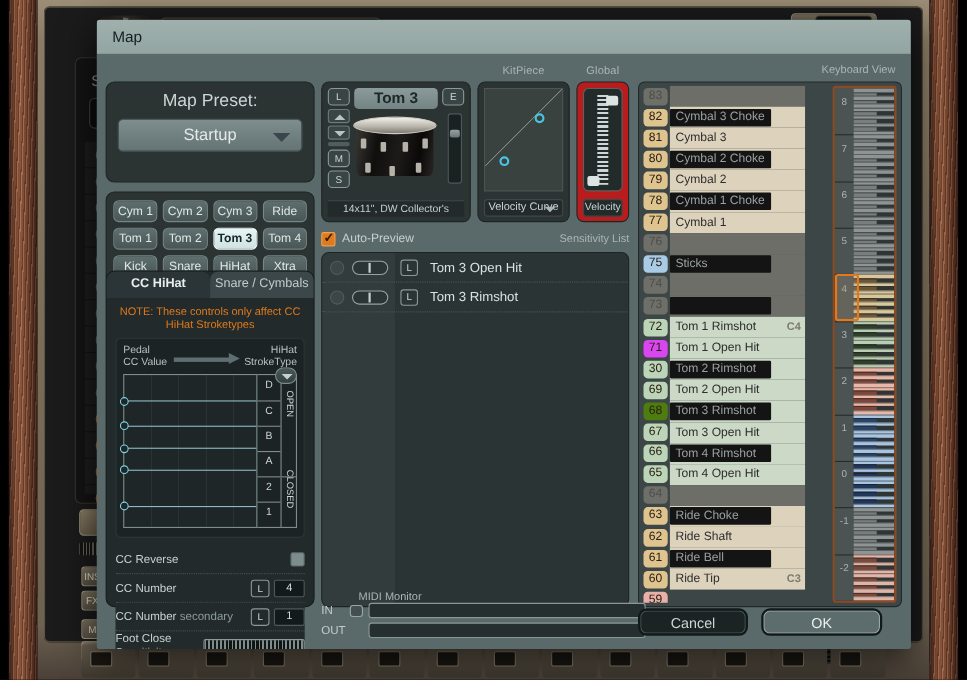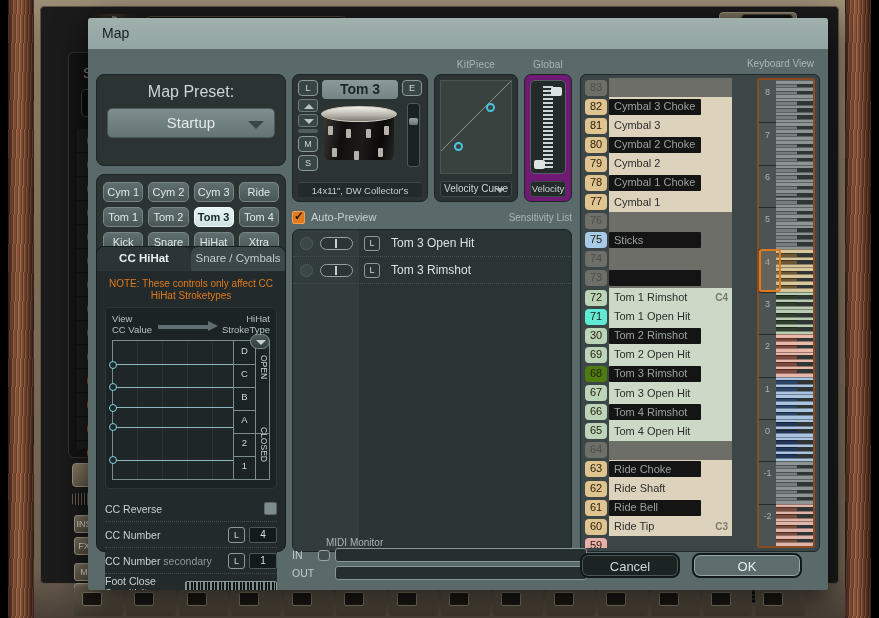--- a/index.html
+++ b/index.html
@@ -272,21 +272,21 @@
   #vc-plot { height:94px; background:#39423f; border:1px solid #4c5553; position:relative; overflow:hidden; }
   #vc-plot svg { position:absolute; inset:0; }
   .vc-node { position:absolute; width:9px; height:9px; border-radius:50%; border:2px solid #49c3e2; background:#39423f; }
   #vc-foot {
     position:absolute; left:5px; right:5px; bottom:4px; height:16px;
     background:#222a2a; border:1px solid #3d4848; border-radius:3px;
     color:#cbd4d4; font-size:10px; text-align:center; line-height:14px;
   }
   #vc-foot .caret { position:absolute; right:6px; top:6px; width:0; height:0;
     border-left:5px solid transparent; border-right:5px solid transparent; border-top:5px solid #aab5b5; }
-  #gl-panel { width:48px; background:#701a75; border:1px solid #1d2424; border-radius:7px; padding:5px; position:relative; }
+  #gl-panel { width:48px; background:#b91c1c; border:1px solid #1d2424; border-radius:7px; padding:5px; position:relative; }
   #gl-slider {
     height:94px; background:#222a2a; border:1px solid #566362; border-radius:5px; position:relative;
   }
   #gl-slider .ladder {
     position:absolute; left:12px; right:12px; top:5px; bottom:5px;
     background-image: repeating-linear-gradient(180deg,#cdd6d6 0 2px, #222a2a 2px 4px);
   }
   .gl-handle { position:absolute; width:11px; height:9px; background:#dbe3e3; border-radius:2px; }
   #gl-foot {
     position:absolute; left:5px; right:5px; bottom:4px; height:16px;
@@ -549,21 +549,21 @@
       <div id="adv-panel">
         <div id="tabs">
             <div class="tab active">CC HiHat</div>
             <div class="tab inactive">Snare / Cymbals</div>
           </div>
         <div id="note-text">NOTE: These controls only affect CC HiHat Stroketypes</div>
 
         <div id="cc-graph-box">
           <div class="graph-hdr">
             <div>
-              <div>View</div>
+              <div>Pedal</div>
               <div>CC Value</div>
             </div>
             <div class="arrow"></div>
             <div style="text-align:right">
               <div>HiHat</div>
               <div>StrokeType</div>
             </div>
           </div>
           <div id="graph-area">
             <div id="graph-plot">
@@ -789,21 +789,21 @@
             </div>
             <div class="kb-row">
               <div class="kb-num" style="background: rgb(188, 212, 184);">72</div>
               <div class="kb-body">
                 <div class="kb-fill" style="background: rgb(203, 217, 198);"></div>
                 <div class="kb-text">Tom 1 Rimshot</div>
                 <div class="kb-oct">C4</div>
               </div>
             </div>
             <div class="kb-row">
-              <div class="kb-num" style="background: #5eead4;">71</div>
+              <div class="kb-num" style="background: #d946ef;">71</div>
               <div class="kb-body">
                 <div class="kb-fill" style="background: rgb(203, 217, 198);"></div>
                 <div class="kb-text">Tom 1 Open Hit</div>
               </div>
             </div>
             <div class="kb-row">
               <div class="kb-num" style="background: rgb(188, 212, 184);">30</div>
               <div class="kb-body">
                 <div class="kb-fill" style="background: rgb(203, 217, 198);"></div>
                 <div class="kb-chip"></div>

